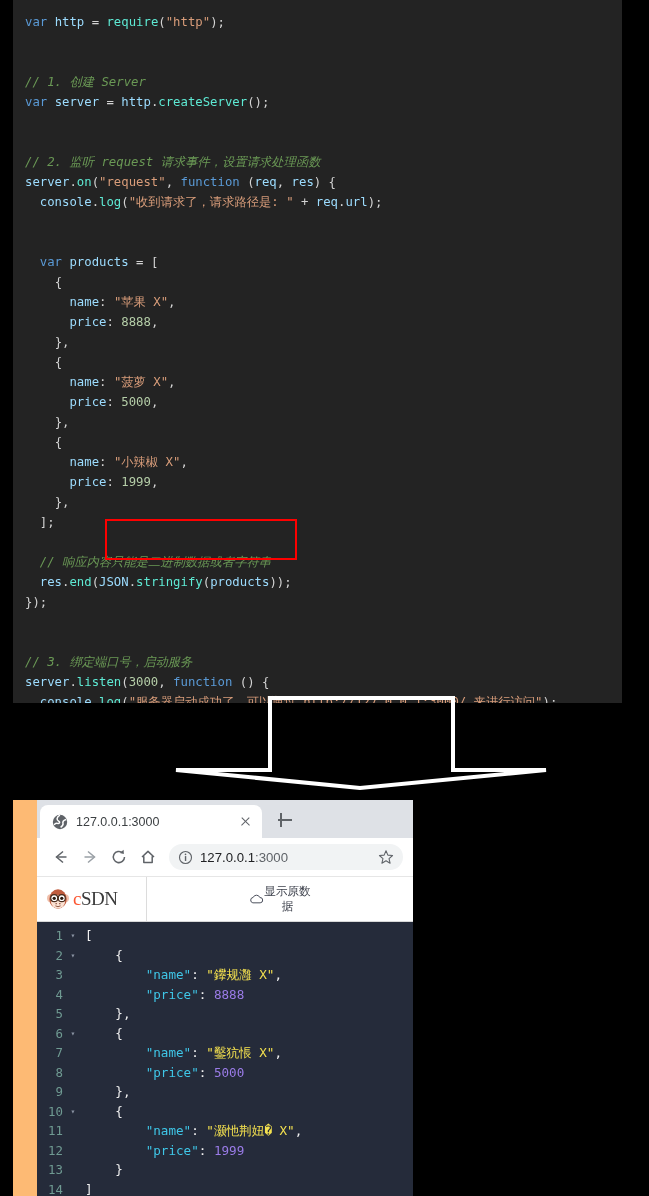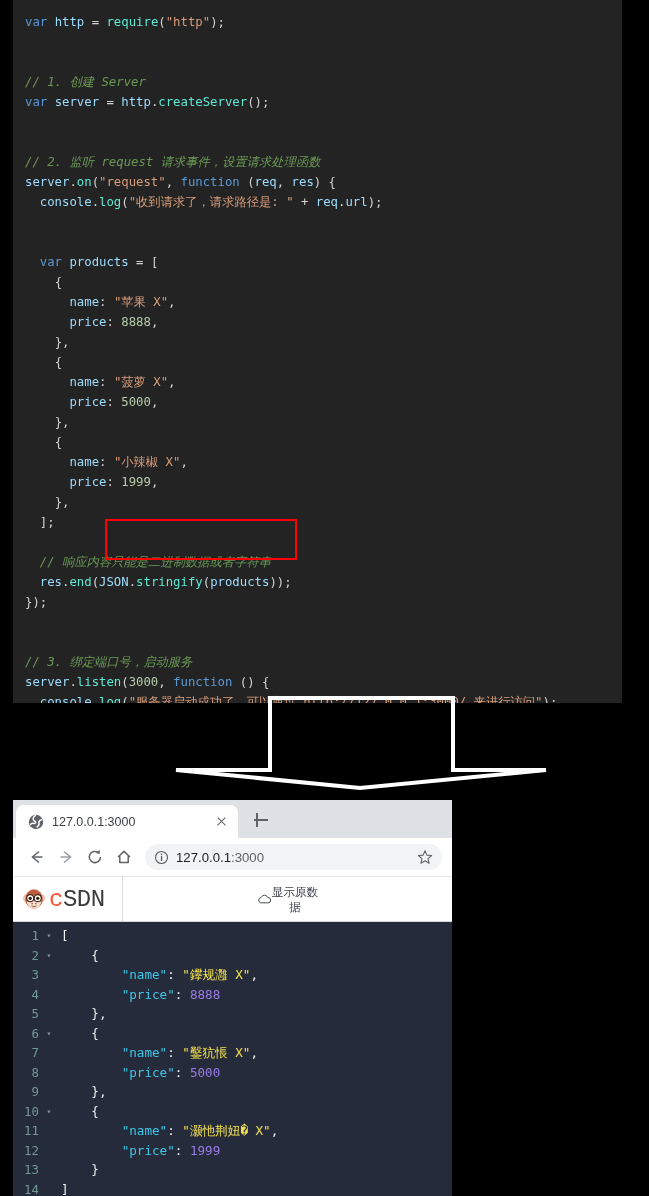--- a/index.html
+++ b/index.html
@@ -36,22 +36,22 @@
     left:105px; top:519px; width:192px; height:41px;
     border:2.5px solid #fe0000;
     pointer-events:none;
   }
 
   
   .arrow-svg { position:absolute; left:170px; top:688px; }
 
   
   .browser {
-    position:absolute; left:13px; top:800px; width:439px; height:396px;
-    background:#bef264; overflow:hidden;
+    position:absolute; left:13px; top:800px; width:400px; height:396px;
+    background:#fdba74; overflow:hidden;padding-left:24px;
   }
   .tabstrip {
     height:38px; background:#dee1e6; position:relative;
     display:flex; align-items:flex-end;
   }
   .tab {
     margin-left:3px; width:222px; height:33px;
     background:#fff;
     border-radius:8px 8px 0 0;
     display:flex; align-items:center; gap:8px;
@@ -109,29 +109,29 @@
   .jv-toolbar {
     height:45px; background:#fff; display:flex; align-items:stretch;
     border-bottom:1px solid #d8d8d8;
   }
   .jv-logo {
     width:110px; display:flex; align-items:center; gap:3px;
     padding-left:9px;
     border-right:1px solid #dcdcdc;
   }
   .monkey { width:24px; height:24px; flex:0 0 24px; }
-  .csdn-text { font-size:24px; letter-spacing:-0.5px; font-weight:400;
-               font-family:Liberation Mono, monospace; }
+  .csdn-text { font-size:19px; letter-spacing:-0.5px; font-weight:400;
+               font-family:Liberation Serif, serif; }
   .csdn-c { color:#fc5531; }
   .csdn-sdn { color:#3a3a3a; }
   .jv-btn {
     flex:1; display:flex; align-items:center; justify-content:center;
     padding:0 4px;
     font-size:11.6px; color:#3b3f4a;
-    font-family:Liberation Sans, sans-serif;
+    font-family:Liberation Serif, serif;
     text-align:center; line-height:15px;
     border-right:1px solid #dcdcdc;
     cursor:pointer;
   }
   .jv-btn:last-child { border-right:none; }
   .jv-ico { width:15px; height:15px; flex:0 0 15px; }
 
   
   .json-body {
     background:#252b3a; height:100%;

